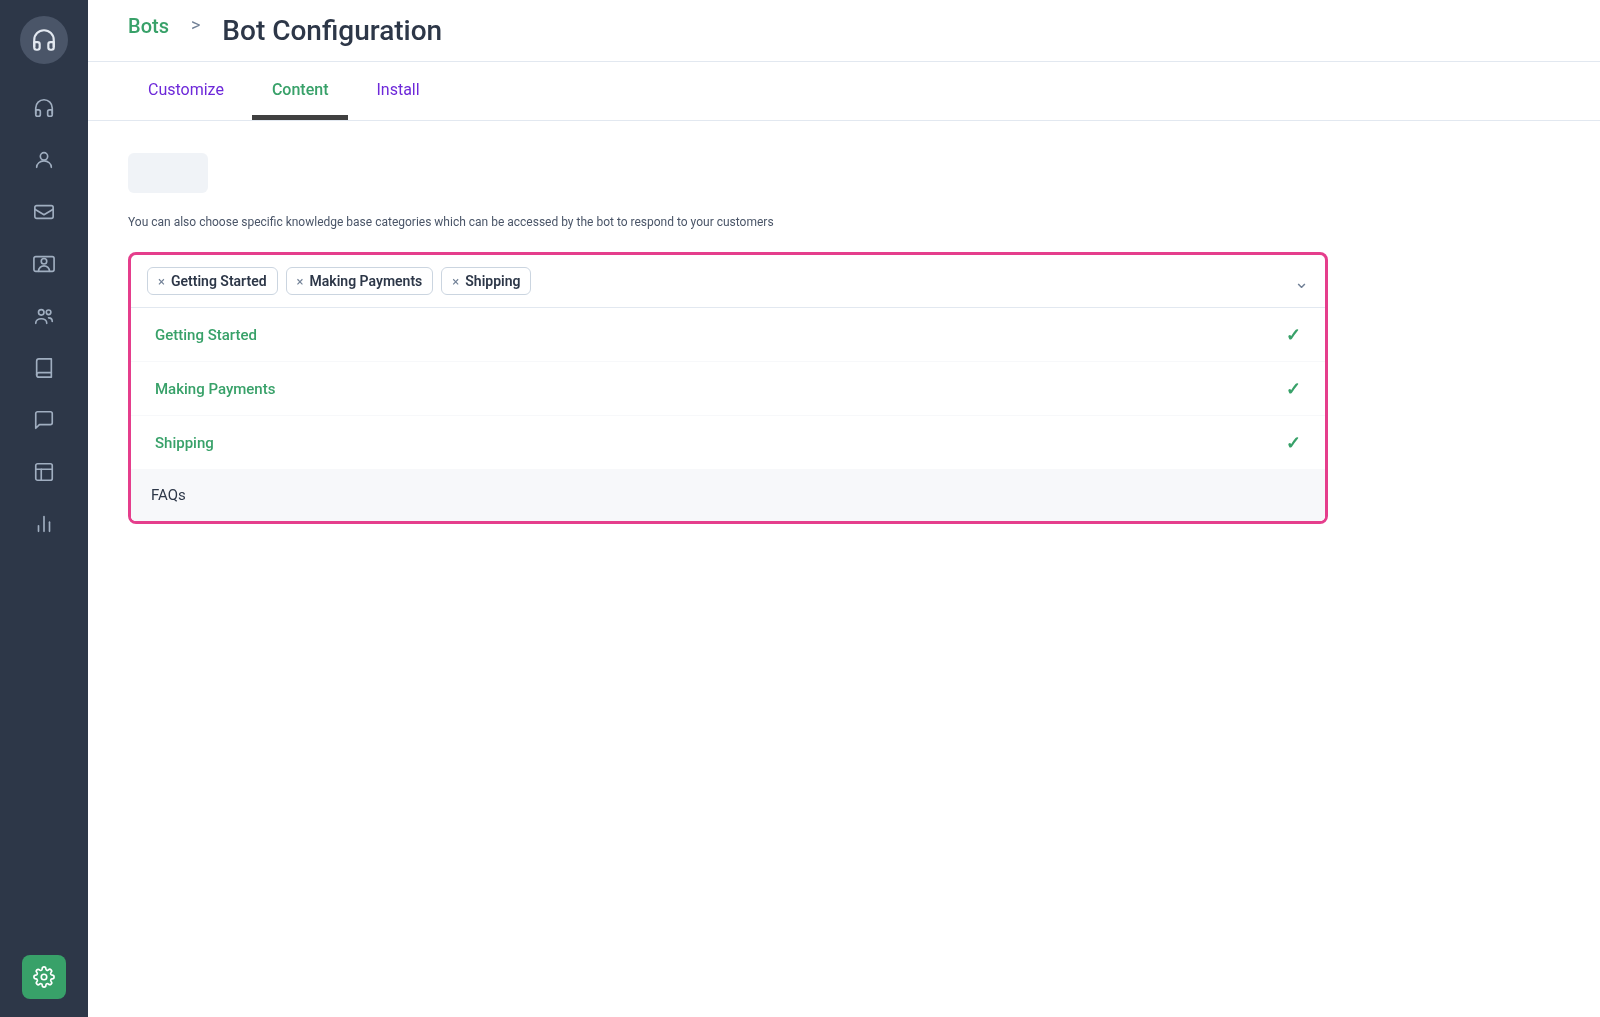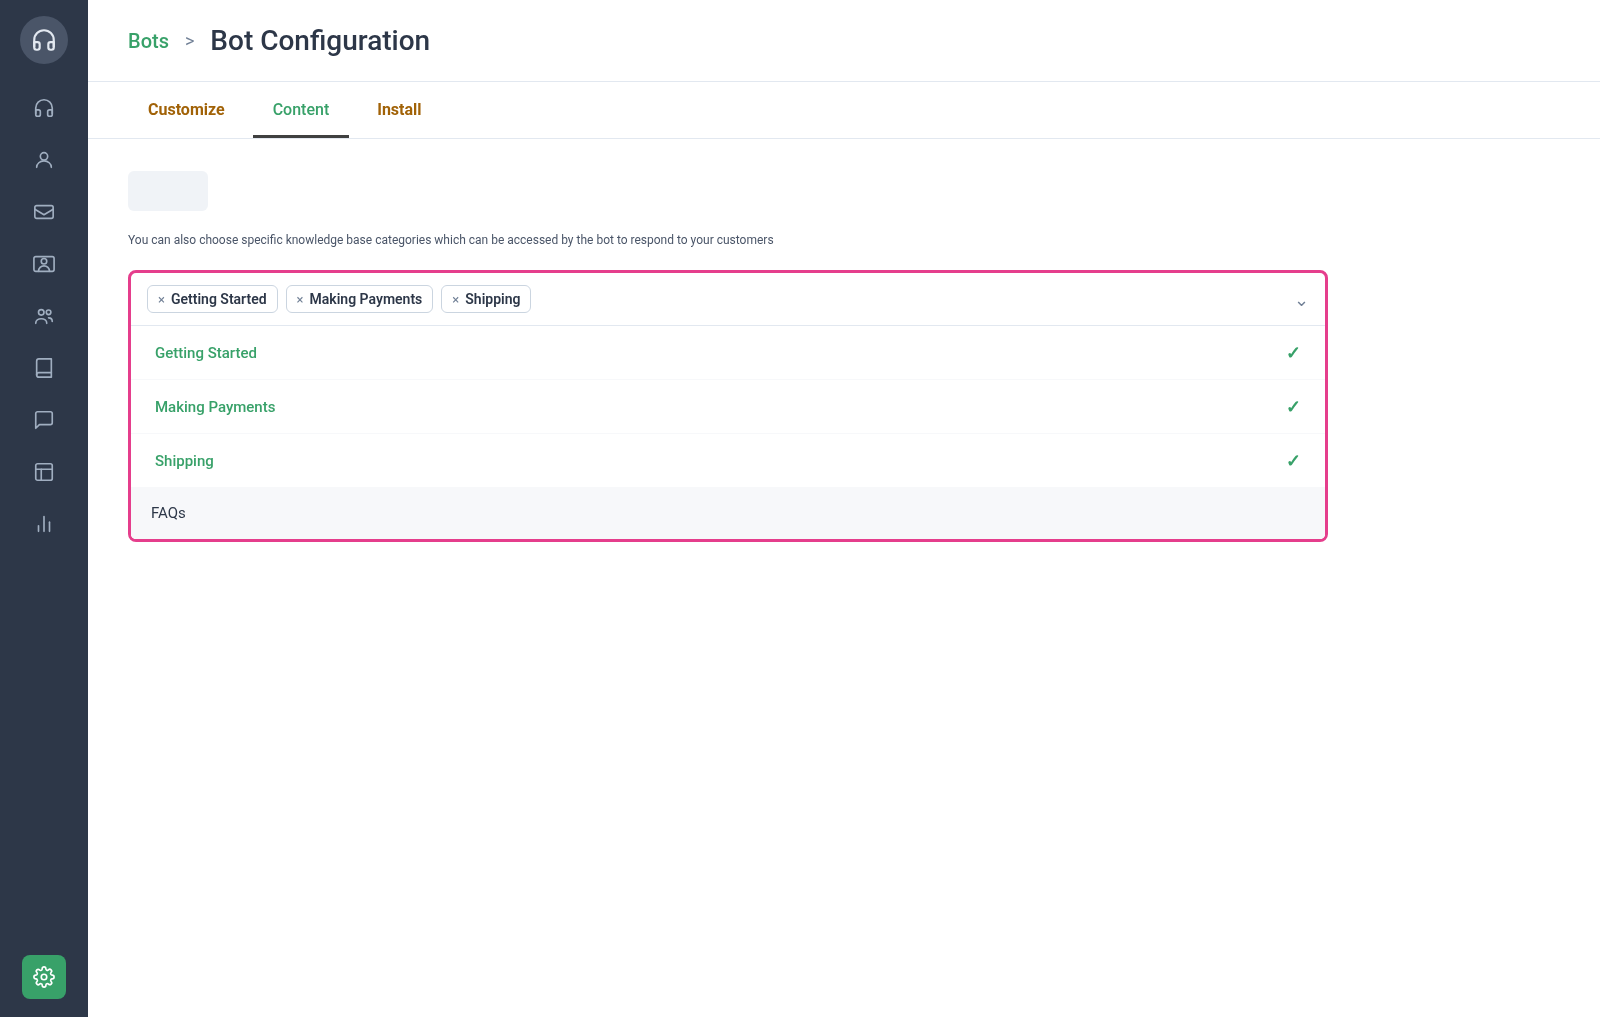--- a/index.html
+++ b/index.html
@@ -49,25 +49,24 @@
       flex: 1;
       background: #f7f8fa;
       display: flex;
       flex-direction: column;
       overflow: hidden;
     }
 
     
     .header {
       background: #fff;
-      padding: 24px 40px;
+      padding: 14px 40px;
       border-bottom: 1px solid #e2e8f0;
       display: flex;
-      align-items: center;
-      gap: 16px;
+      gap: 22px;
     }
     .breadcrumb-bots {
       color: #38a169;
       font-size: 20px;
       font-weight: 500;
       cursor: pointer;
     }
     .breadcrumb-sep {
       color: #718096;
       font-size: 18px;
@@ -89,29 +88,29 @@
     
     .tabs {
       display: flex;
       border-bottom: 1px solid #e2e8f0;
       padding: 0 40px;
       background: #fff;
     }
     .tab {
       padding: 18px 20px 16px;
       font-size: 16px;
-      color: #a16207;
+      color: #6d28d9;
       cursor: pointer;
       border-bottom: 3px solid transparent;
       margin-right: 8px;
-      font-weight: 700;
+      font-weight: 400;
     }
     .tab.active {
       color: #38a169;
-      border-bottom: 3px solid #404040;
+      border-bottom: 5px solid #404040;
       font-weight: 500;
     }
 
     
     .page-body {
       padding: 32px 40px;
     }
 
     
     .ghost-image {

